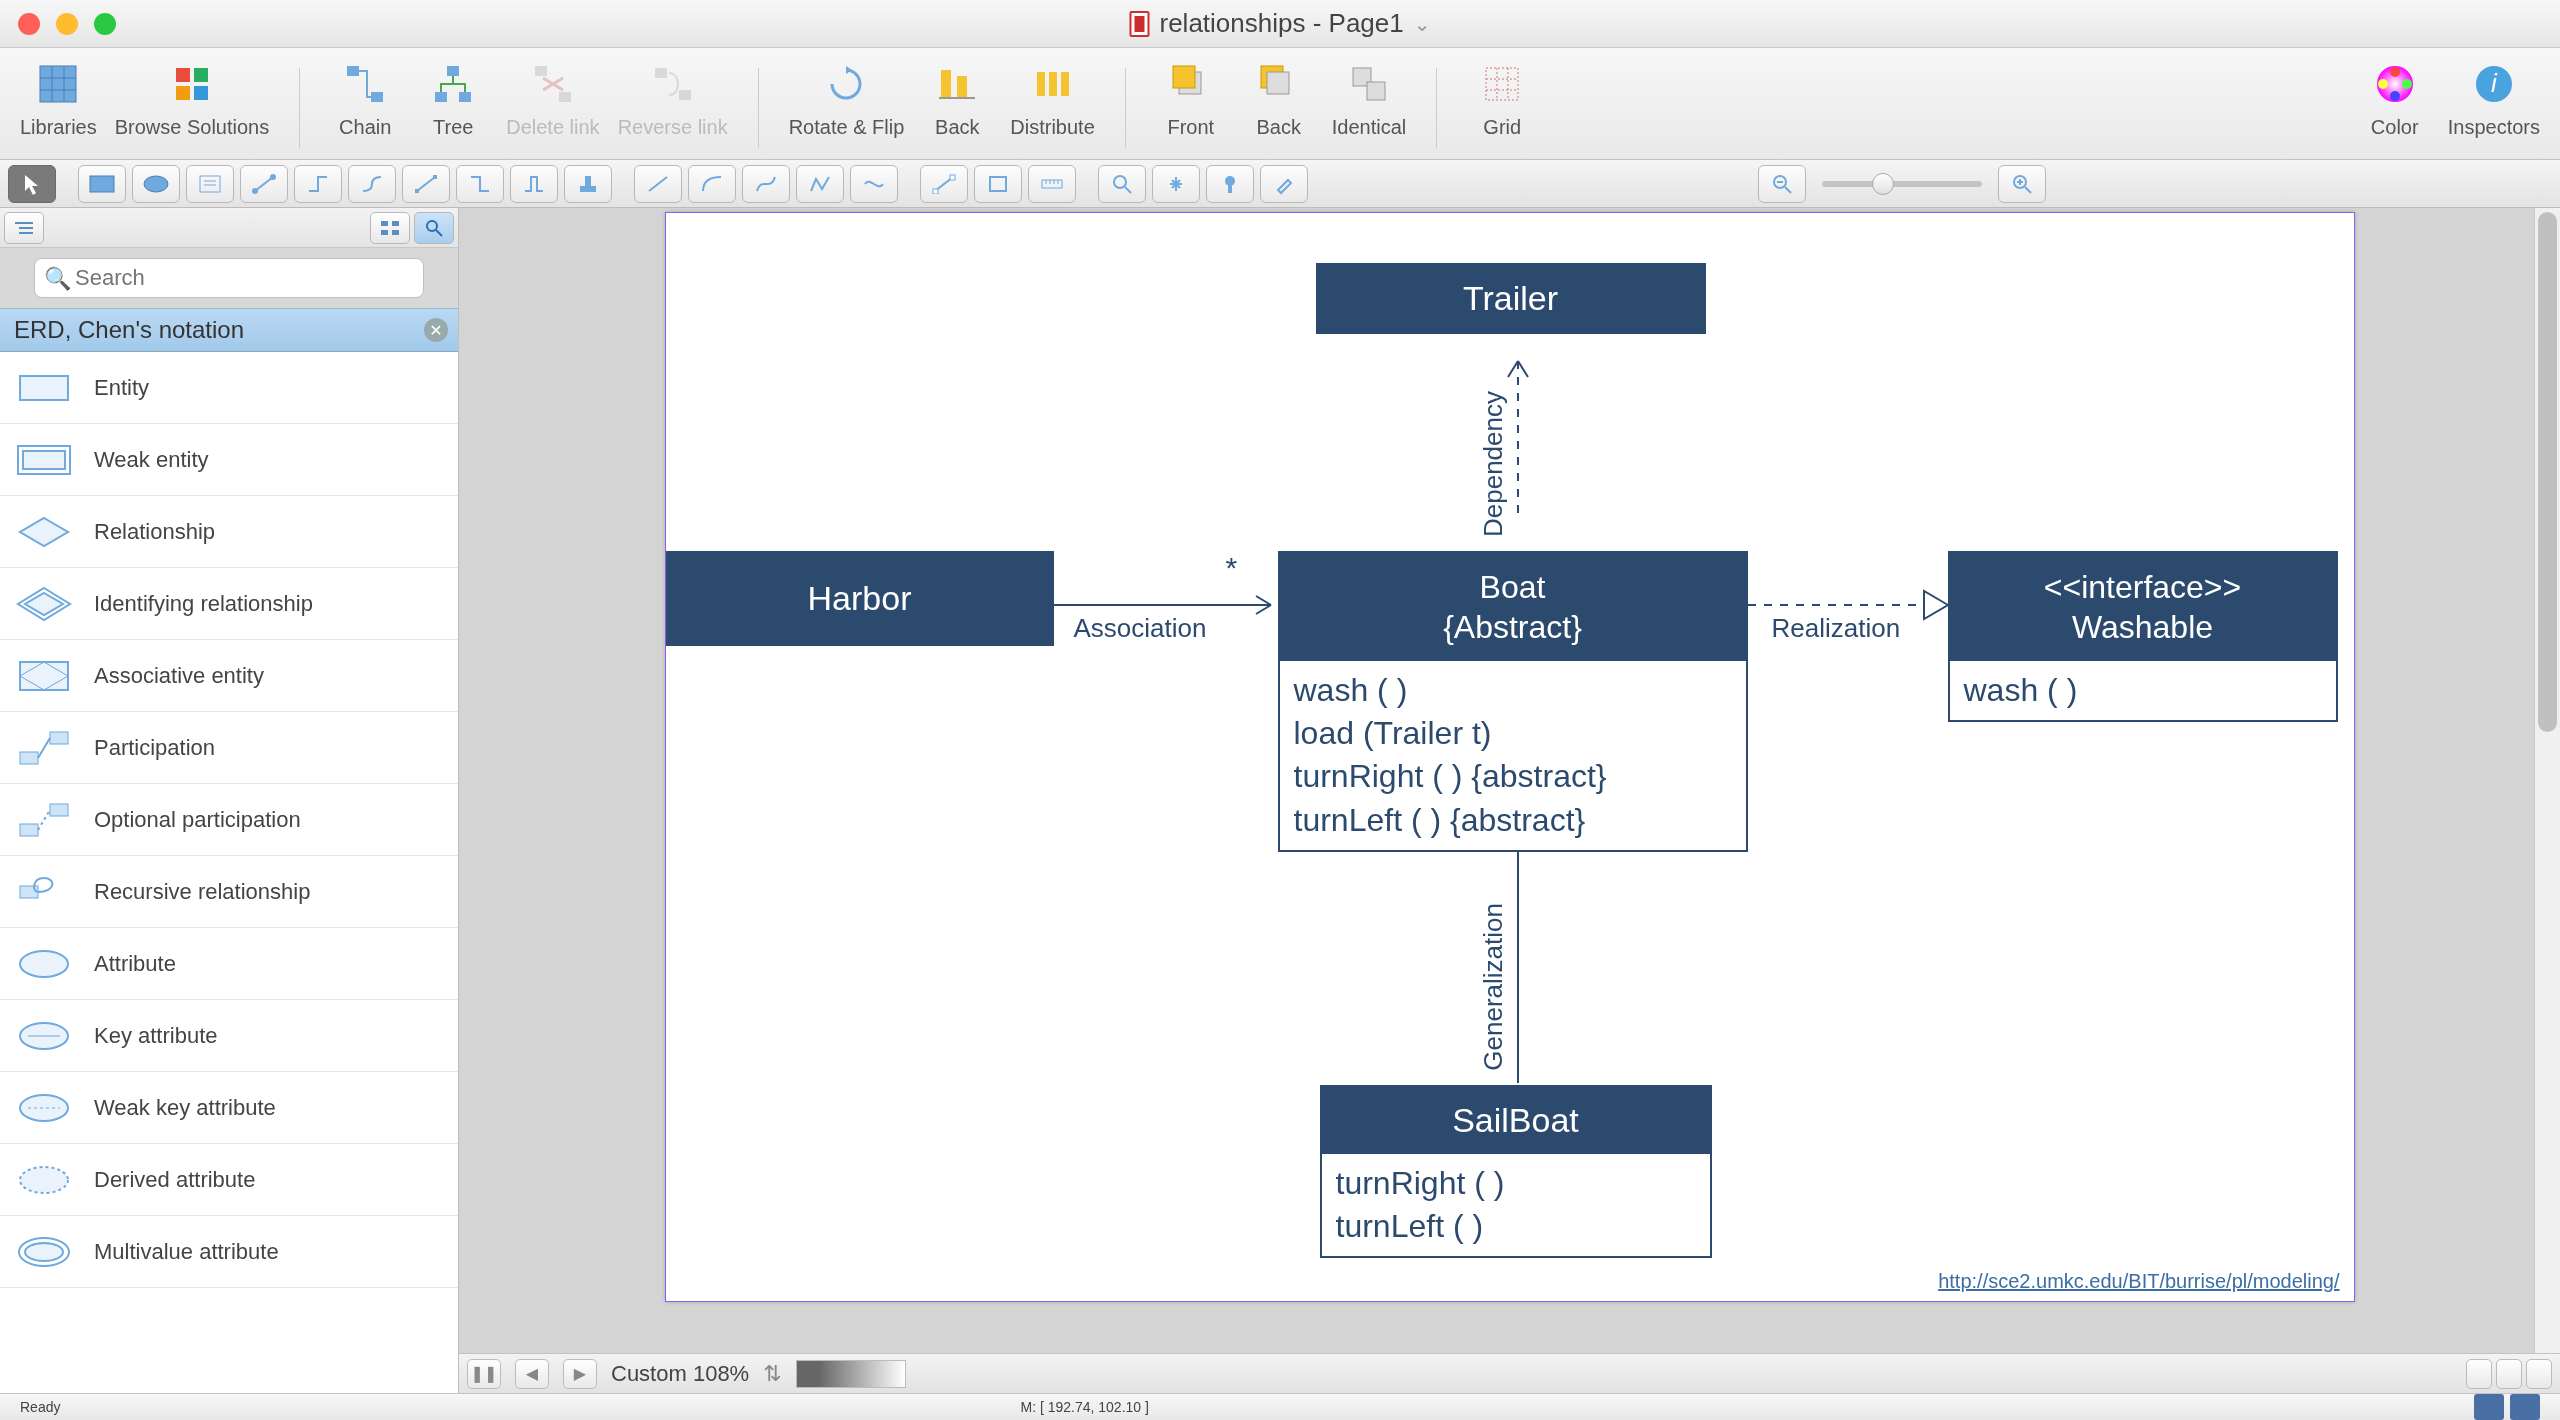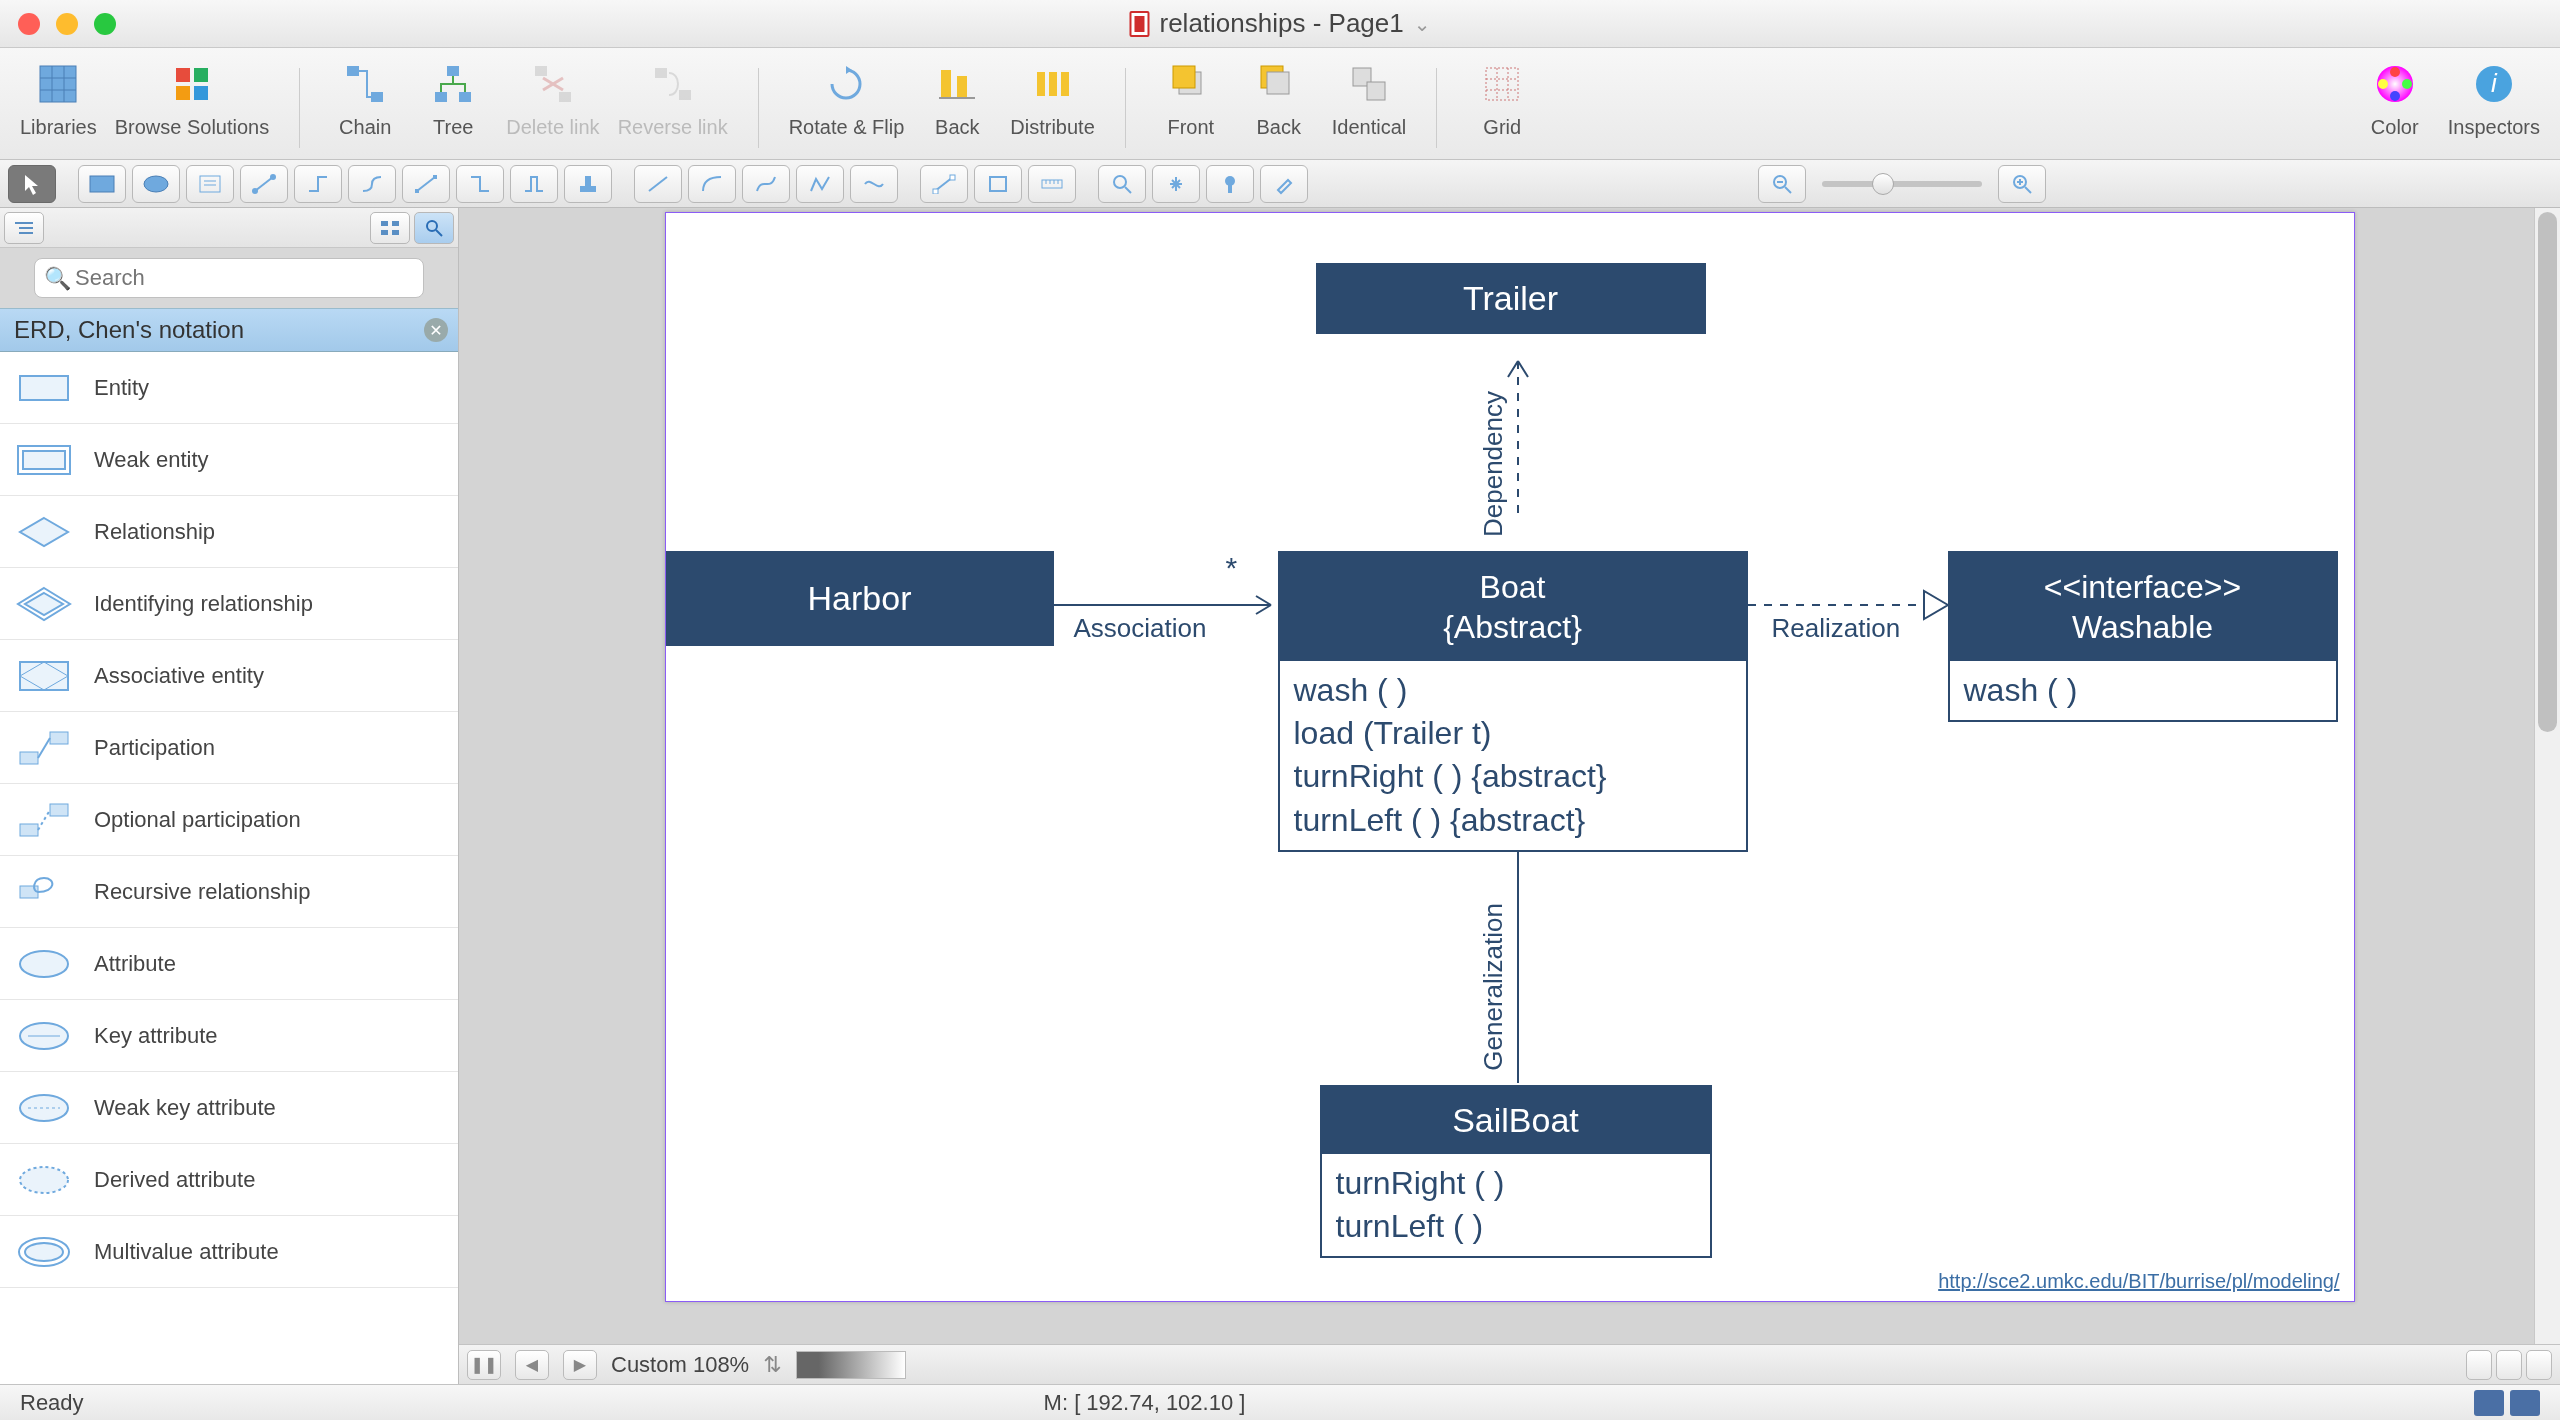--- a/index.html
+++ b/index.html
@@ -65,21 +65,21 @@
 
 .clabel{position:absolute;color:#2c4a6e;font-size:26px}
 .clabel.v{writing-mode:vertical-rl;transform:rotate(180deg)}
 
 
 .bottombar{height:40px;background:linear-gradient(#f3f3f3,#e2e2e2);border-top:1px solid #c3c3c3;display:flex;align-items:center;font-size:22px;color:#444;padding:0 8px;gap:14px}
 .bb-btn{width:34px;height:30px;border:1px solid #bbb;border-radius:5px;background:linear-gradient(#fff,#e8e8e8);display:flex;align-items:center;justify-content:center;font-size:16px;color:#888}
 .bb-grad{width:110px;height:28px;background:linear-gradient(to right,#666 0%,#666 20%,#fff 100%);border:1px solid #bbb}
 
 
-.statusbar{height:36px;background:linear-gradient(#f7f7f7,#e8e8e8);border-top:1px solid #c3c3c3;display:flex;align-items:center;padding:0 20px;font-size:22px;color:#444;gap:60px}
+.statusbar{height:27px;background:linear-gradient(#f7f7f7,#e8e8e8);border-top:1px solid #c3c3c3;display:flex;align-items:center;padding:0 20px;font-size:14px;color:#444;gap:60px}
 .status-right{margin-left:auto;display:flex;gap:6px}
 .sr-btn{width:30px;height:26px;background:#4a6fa5;border-radius:3px}
 
 
 svg{display:block}
 
 
 .cred{position:absolute;right:14px;bottom:8px;font-size:20px;color:#3b6ea5;text-decoration:underline}
 </style>
 </head>

